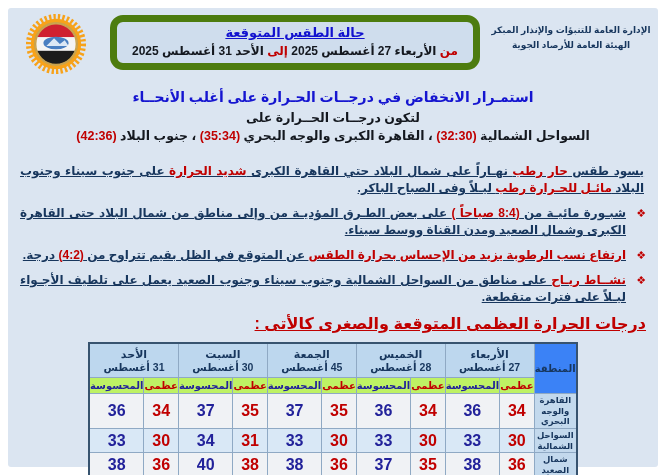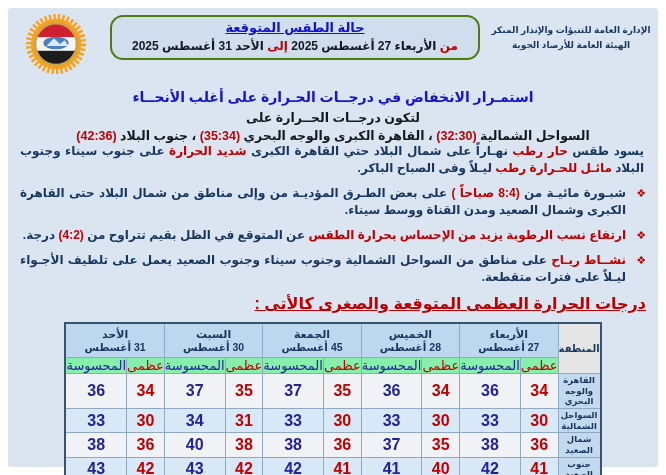--- a/index.html
+++ b/index.html
@@ -4,51 +4,51 @@
 <style>
   html,body{margin:0;padding:0;background:#ffffff;}
   body{font-family:"Liberation Sans","DejaVu Sans",sans-serif;}
   .page{width:666px;height:475px;position:relative;background:#ffffff;overflow:hidden;}
   .panel{position:absolute;left:8px;top:8px;right:8px;bottom:8px;background:#dbe5f1;border-radius:3px;
          padding:5px 6px 4px;box-sizing:border-box;}
 
   
   .header{display:flex;align-items:flex-start;}
   .logo-wrap{width:84px;display:flex;justify-content:center;padding-top:1px;flex:0 0 auto;}
-  .title-box{flex:1;margin:2px 10px 0 12px;border:2px solid #4d7c0f;border-radius:13px;background:#cfdded;
+  .title-box{flex:1;margin:2px 10px 0 12px;border:7px solid #4d7c0f;border-radius:13px;background:#cfdded;
              text-align:center;padding:3px 8px 5px;}
   .box-title{color:#1212cf;font-weight:bold;font-size:13px;text-decoration:underline;}
   .box-date{font-size:12px;font-weight:bold;margin-top:4px;}
   .org{width:162px;flex:0 0 auto;text-align:center;font-size:9px;font-weight:bold;color:#17365d;
        line-height:1.7;padding-top:10px;}
 
   
   .run.red{color:#c00000;}
   .run.navy{color:#17365d;}
   .run.dark{color:#14181f;}
 
   .headline{text-align:center;color:#1515d0;font-weight:bold;font-size:14px;margin-top:13px;}
   .subline{text-align:center;color:#14181f;font-weight:bold;font-size:12.5px;margin-top:5px;}
   .ranges{text-align:center;font-weight:bold;font-size:12.5px;margin-top:3px;}
 
   
-  .bullets{margin-top:0;font-size:12px;font-weight:bold;color:#17365d;}
+  .bullets{margin-top:20px;font-size:12px;font-weight:bold;color:#17365d;text-decoration:underline;}
   .para{position:relative;padding:0 26px 0 6px;text-align:justify;line-height:1.42;margin-bottom:8px;}
   .para.first{padding-right:8px;}
   .marker{position:absolute;right:6px;top:1px;color:#c00000;font-size:11px;}
 
   
   .tbl-caption{text-align:right;color:#c00000;font-weight:bold;font-size:16px;text-decoration:underline;
                margin:1px 6px 9px 0;}
   table{border-collapse:collapse;margin:0 auto;width:490px;background:#ffffff;border:2px solid #37536f;}
   th,td{border:1px solid #8fa9c4;text-align:center;vertical-align:middle;padding:0;}
-  .th-region{background:#e5e5e5;color:#17365d;font-size:10px;font-weight:bold;width:88px;}
+  .th-region{background:#3b82f6;color:#17365d;font-size:10px;font-weight:bold;width:88px;}
   .th-day{background:#bdd7ee;color:#17365d;font-size:11px;font-weight:bold;height:33px;line-height:1.3;margin-top:35px;}
   .day-date{font-size:10.5px;}
-  .th-sub{height:15px;font-size:13px;font-weight:normal;background:#86efac;}
+  .th-sub{height:15px;font-size:10px;font-weight:bold;background:#bef264;}
   .th-sub.max{color:#c00000;}
   .th-sub.felt{color:#22229a;}
   .td-num{font-size:16px;font-weight:bold;height:21px;width:40px;}
   .td-num.max{color:#c00000;}
   .td-num.felt{color:#22229a;}
   .td-region{background:#c3d9ed;color:#17365d;font-size:8.5px;font-weight:bold;line-height:1.25;padding:1px 2px;}
   tbody tr:nth-child(odd) .td-num{background:#f0f2f5;}
   tbody tr:nth-child(even) .td-num{background:#d9e8f6;}
 
   

